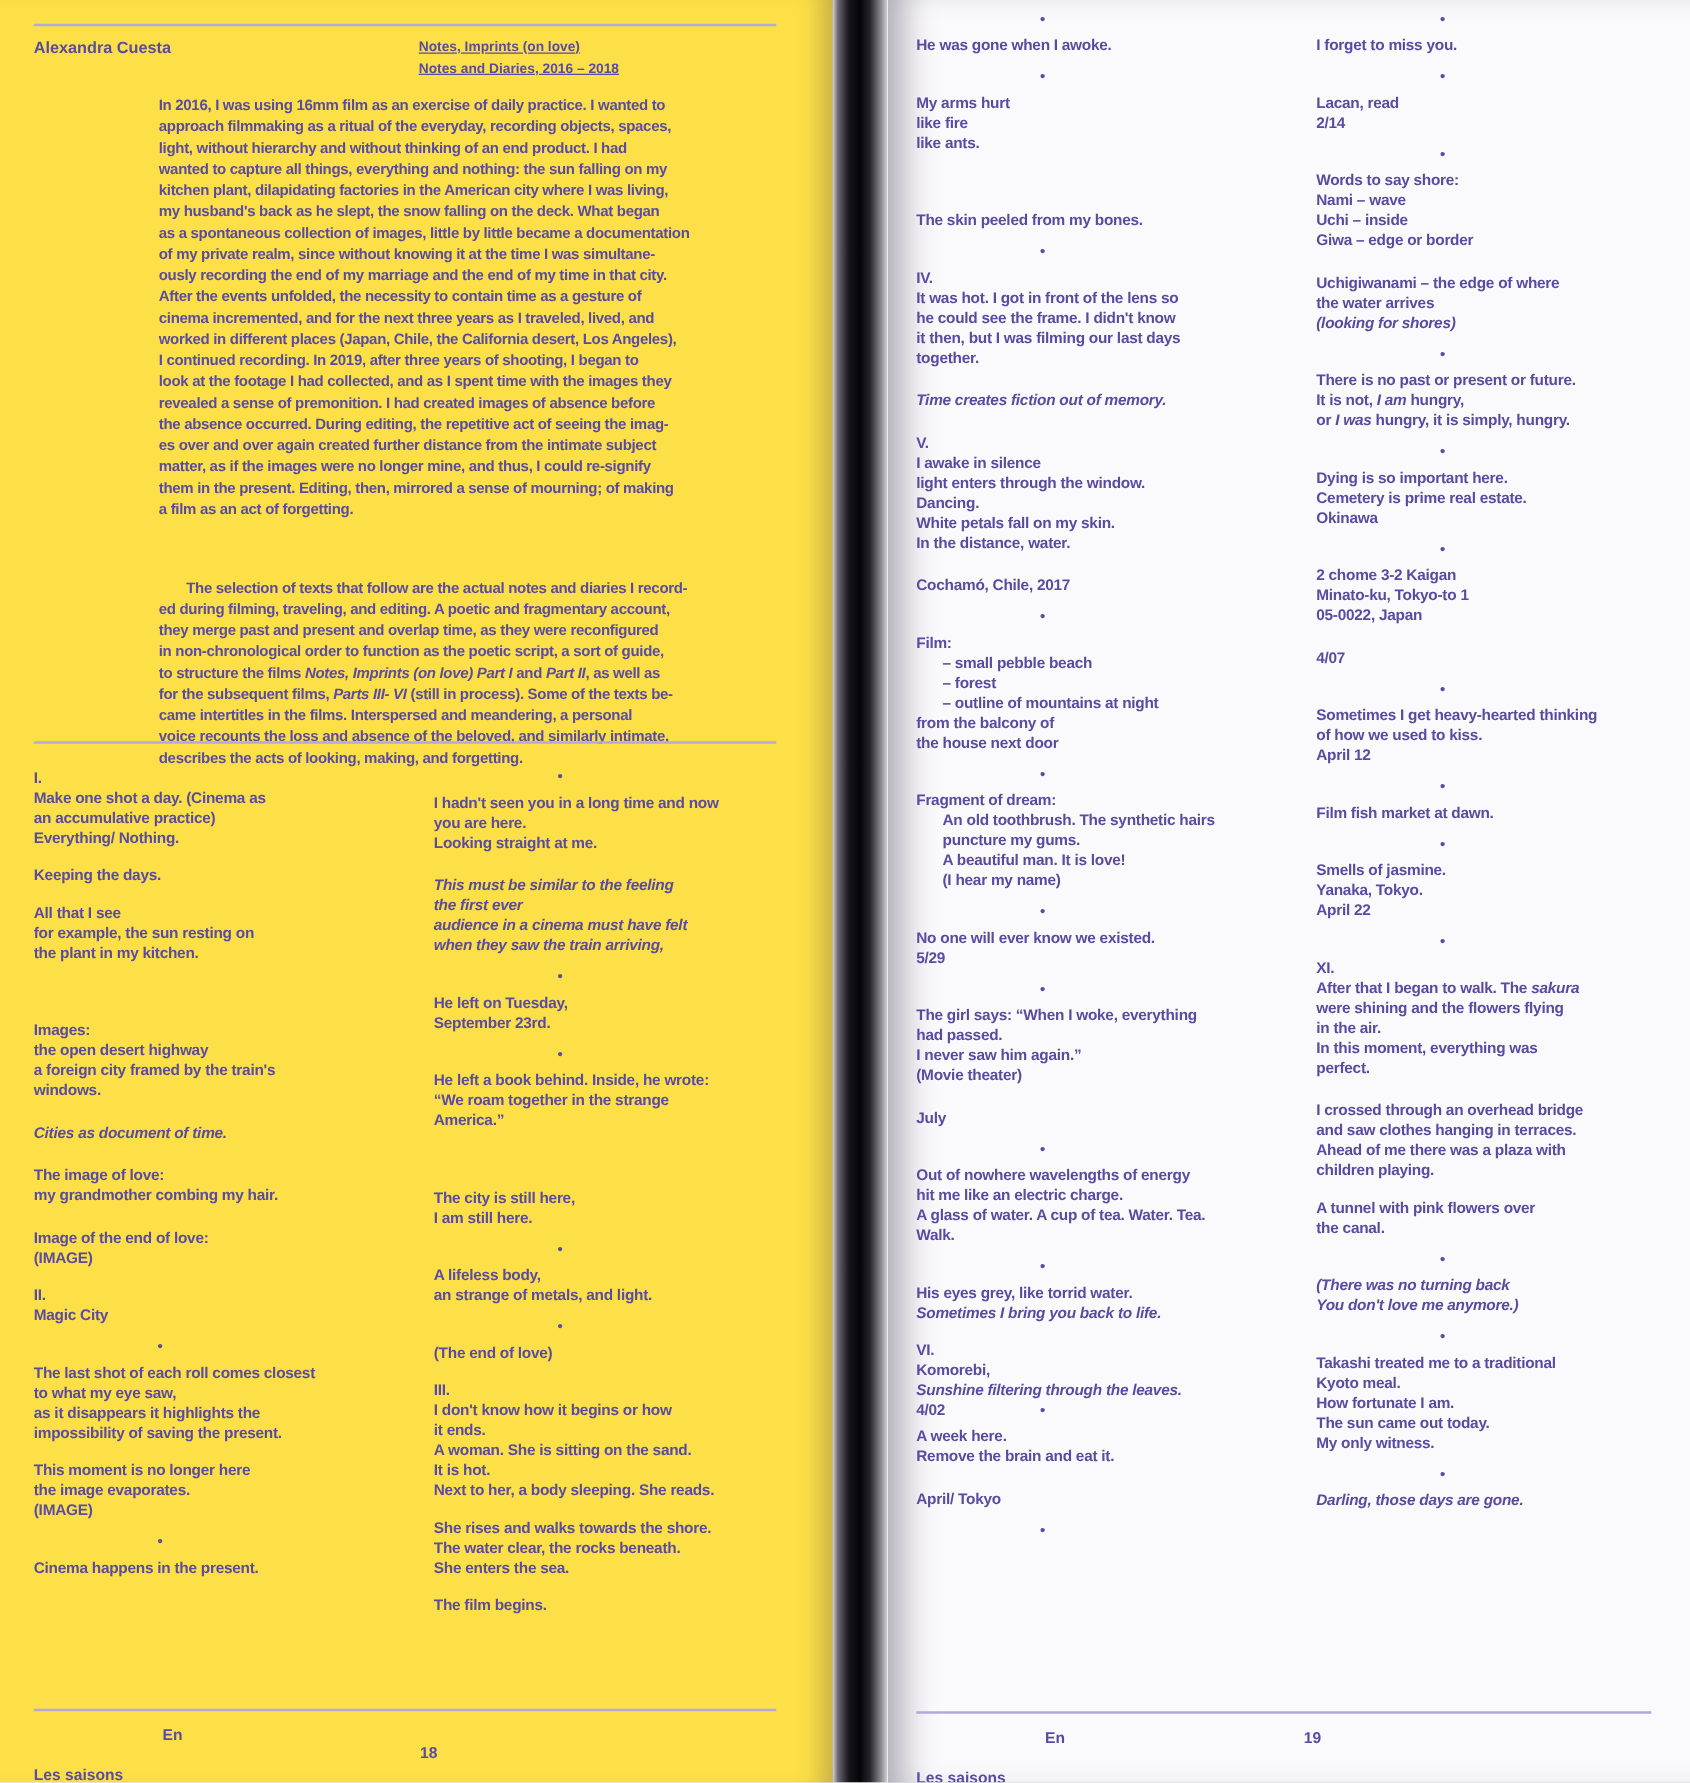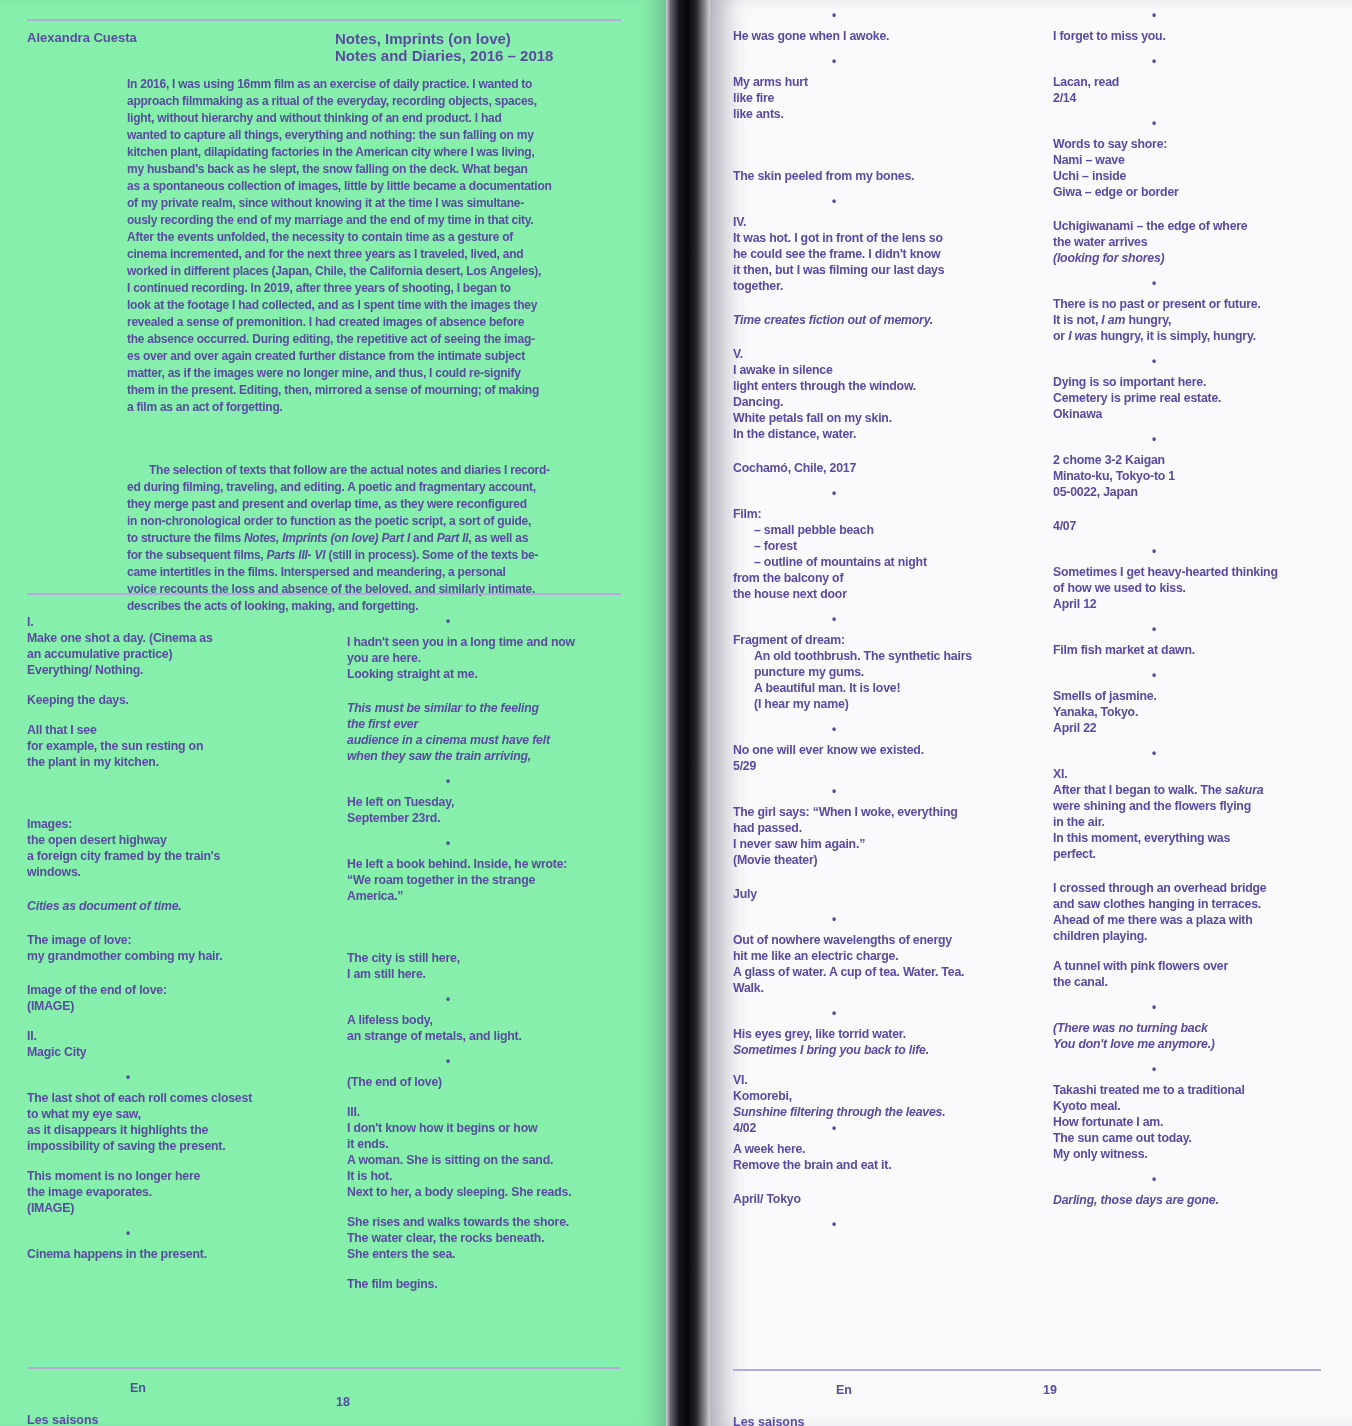--- a/index.html
+++ b/index.html
@@ -1,29 +1,29 @@
 <!DOCTYPE html>
 <html><head>
 <meta charset="utf-8">
 <style>
   html,body{margin:0;padding:0;}
   body{width:1352px;height:1426px;background:#e9e8ea;font-family:"Liberation Sans",sans-serif;}
   .spread{display:flex;width:1352px;height:1426px;overflow:hidden;}
   .page{position:relative;height:1426px;overflow:hidden;color:#5a4ba1;}
-  .page-left{width:666px;background:#86efac;box-shadow:inset -22px 0 20px -14px rgba(45,40,65,.28);}
+  .page-left{width:666px;background:#fde047;box-shadow:inset -22px 0 20px -14px rgba(45,40,65,.28);}
   .gutter{width:44px;height:1426px;flex:0 0 44px;
     background:linear-gradient(to right,#d8d6da 0%,#6a6770 10%,#17151c 30%,#050507 50%,#26242b 68%,#8b888f 88%,#d4d2d6 100%);}
   .page-right{flex:1;background:#faf9fb;box-shadow:inset 26px 0 26px -14px rgba(45,40,65,.38);}
   .rule{position:absolute;border-top:2px solid #b3a9da;}
   .rule-top{left:27px;right:45px;top:19px;}
   .rule-mid{left:27px;right:45px;top:593px;}
   .rule-foot-l{left:27px;right:45px;top:1367px;}
   .rule-foot-r{left:23px;right:31px;top:1369px;}
   .hdr-author{position:absolute;left:27px;top:30px;font-size:13px;font-weight:bold;}
-  .hdr-title{position:absolute;left:335px;top:30px;font-size:15px;font-weight:bold;line-height:17px;}
+  .hdr-title{position:absolute;left:335px;top:30px;font-size:11px;font-weight:bold;line-height:17px;text-decoration:underline;}
   .intro{position:absolute;left:127px;top:76px;width:512px;}
   .intro .line{line-height:17px;font-size:12px;letter-spacing:-0.25px;}
   .intro .line.ind{padding-left:22px;margin-top:46px;}
   .cols{position:absolute;display:flex;align-items:flex-start;}
   .cols-left{left:27px;top:614px;right:0;}
   .cols-right{left:23px;top:8px;right:0;}
   .col{width:320px;flex:0 0 320px;}
   .col.c2{width:300px;flex:0 0 300px;}
   .line{font-size:12.3px;font-weight:bold;line-height:16px;letter-spacing:-0.2px;white-space:nowrap;}
   .line.ind{padding-left:21px;}

